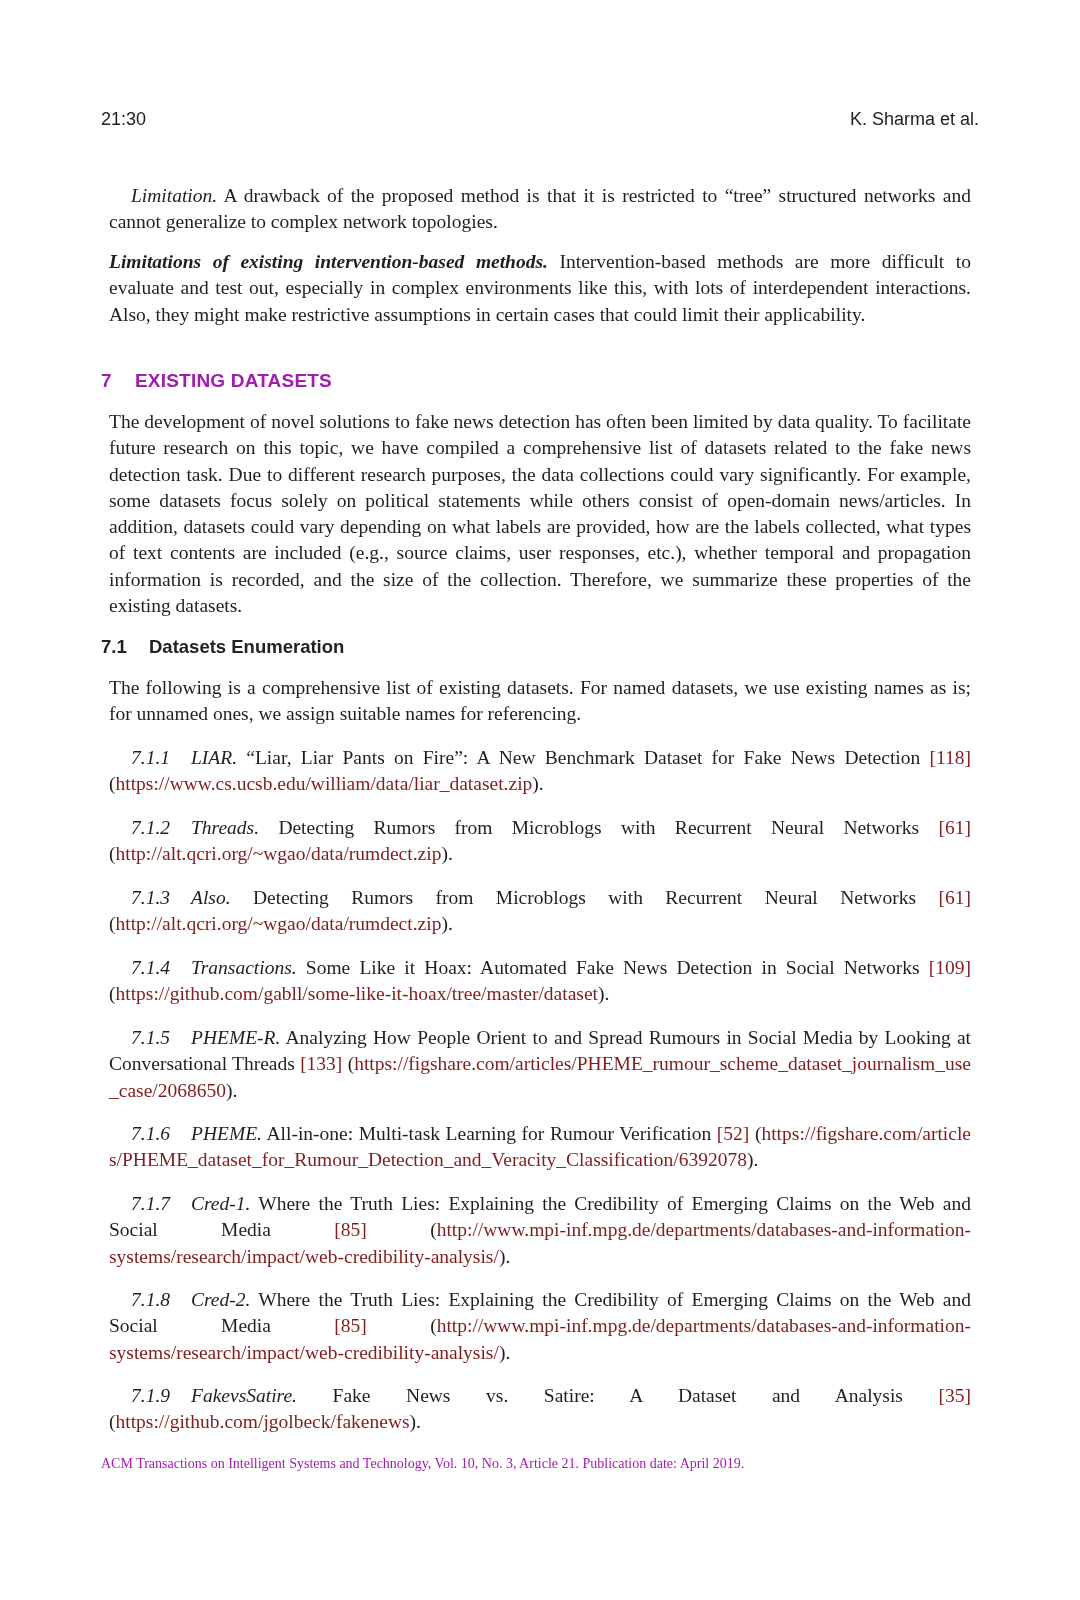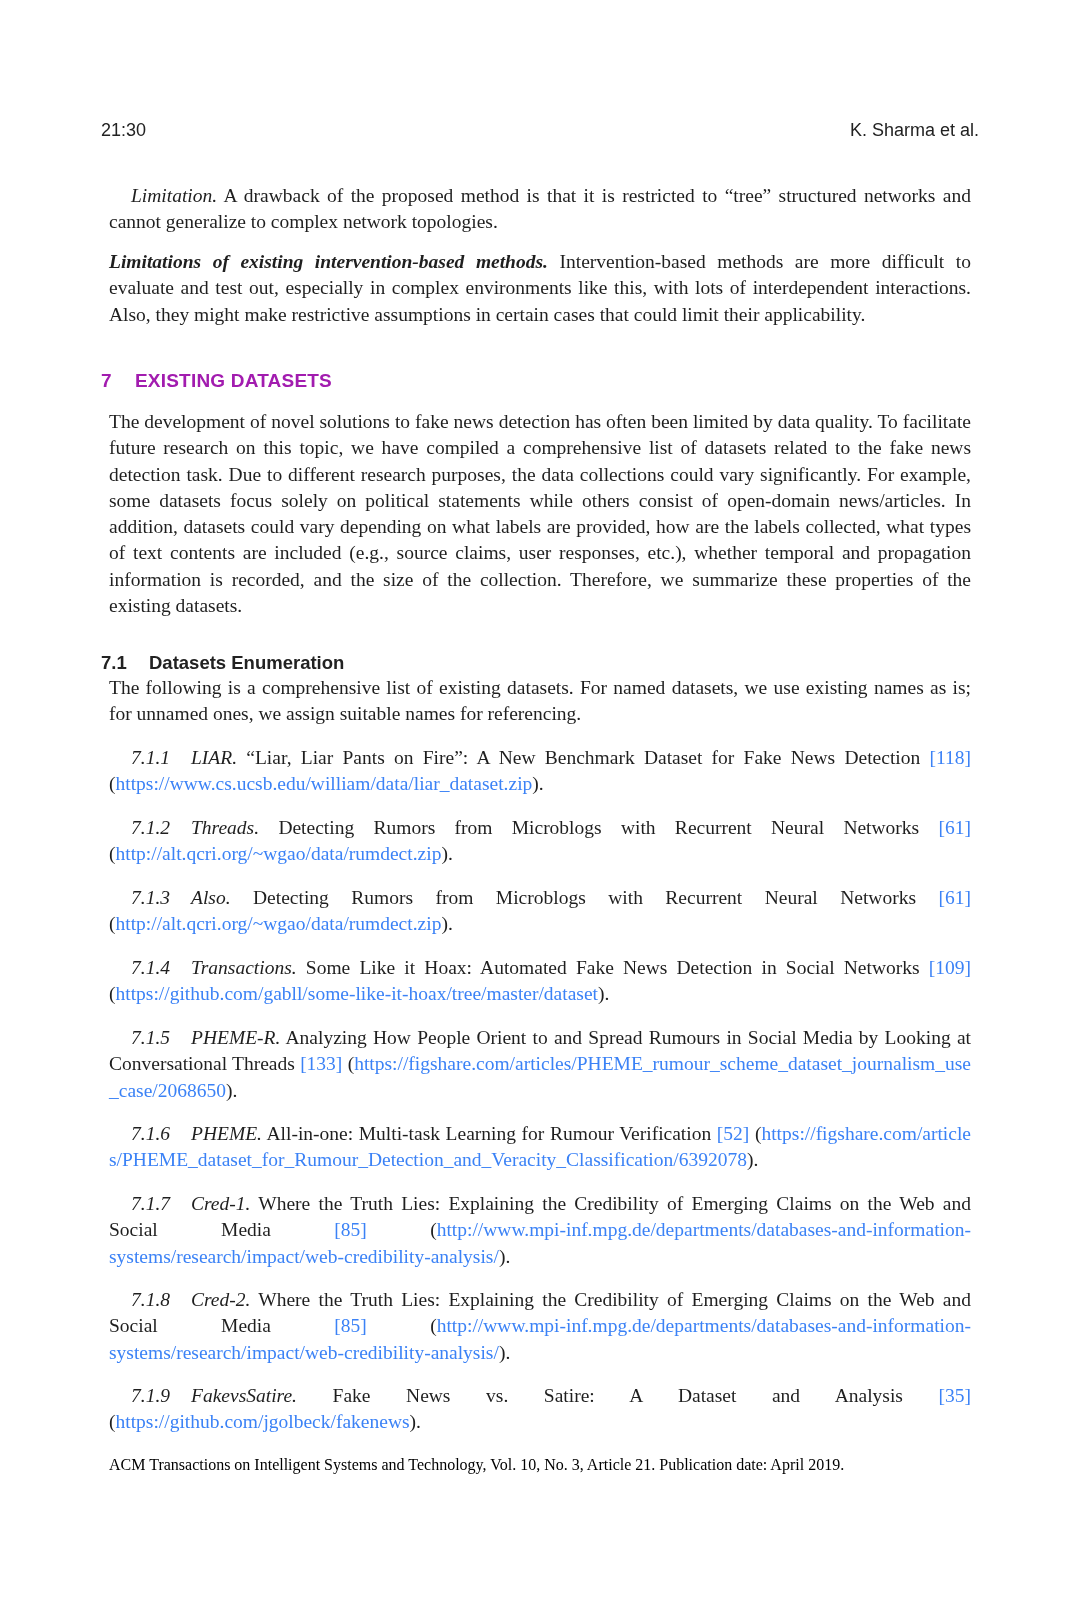--- a/index.html
+++ b/index.html
@@ -1,36 +1,36 @@
 <!DOCTYPE html>
 <html><head>
   <meta charset="utf-8">
   <style>
     html, body { margin: 0; padding: 0; background: #ffffff; }
     body { width: 1080px; height: 1600px; position: relative; overflow: hidden;
       font-family: "Liberation Serif", "DejaVu Serif", serif; color: #1f1f1f; }
     .page { position: absolute; left: 101px; top: 0; width: 878px; }
-    .header { position: absolute; top: 120px; left: 0; width: 878px; height: 24px;
+    .header { position: absolute; top: 109px; left: 0; width: 878px; height: 24px;
       font-family: "Liberation Sans", "DejaVu Sans", sans-serif; font-size: 18px; color: #222; }
     .header .left { position: absolute; left: 0; top: 0; }
     .header .right { position: absolute; right: 0; top: 0; }
     p { margin: 8px; font-size: 19.5px; line-height: 26.3px; text-align: justify; }
     .indent { text-indent: 22px; }
     .blk { position: absolute; left: 0; width: 878px; }
     .h-sec { font-family: "Liberation Sans", "DejaVu Sans", sans-serif; font-weight: bold;
       font-size: 19px; letter-spacing: 0.2px; color: #a21caf; }
     .h-sec .num { display: inline-block; width: 34px; }
     .h-sub { font-family: "Liberation Sans", "DejaVu Sans", sans-serif; font-weight: bold;
       font-size: 18.5px; color: #222; }
     .h-sub .num { display: inline-block; width: 48px; }
     .it { font-style: italic; }
     .b { font-weight: bold; font-style: italic; }
-    .link { color: #3b82f6; text-decoration: none; }
+    .link { color: #7f1d1d; text-decoration: none; }
     .secno { font-style: italic; display: inline-block; width: 60px; text-indent: 0; }
-    .footer { position: absolute; top: 1456px; left: 8px; font-size: 16px; color: #000000; }
+    .footer { position: absolute; top: 1456px; left: 0; font-size: 14px; color: #a21caf; }
   </style>
 </head>
 <body>
 
 <div class="page">
 
   <div class="header">
     <span class="left">21:30</span>
     <span class="right">K. Sharma et al.</span>
   </div>
@@ -44,21 +44,21 @@
   </div>
 
   <div class="blk h-sec" style="top:370px;">
     <span class="num">7</span><span>EXISTING DATASETS</span>
   </div>
 
   <div class="blk" style="top:401px;">
     <p>The development of novel solutions to fake news detection has often been limited by data quality. To facilitate future research on this topic, we have compiled a comprehensive list of datasets related to the fake news detection task. Due to different research purposes, the data collections could vary significantly. For example, some datasets focus solely on political statements while others consist of open-domain news/articles. In addition, datasets could vary depending on what labels are provided, how are the labels collected, what types of text contents are included (e.g., source claims, user responses, etc.), whether temporal and propagation information is recorded, and the size of the collection. Therefore, we summarize these properties of the existing datasets.</p>
   </div>
 
-  <div class="blk h-sub" style="top:652px;">
+  <div class="blk h-sub" style="top:636px;">
     <span class="num">7.1</span><span>Datasets Enumeration</span>
   </div>
 
   <div class="blk" style="top:667px;">
     <p>The following is a comprehensive list of existing datasets. For named datasets, we use existing names as is; for unnamed ones, we assign suitable names for referencing.</p>
   </div>
 
   <div class="blk" style="top:737px;">
     <p class="indent"><span class="secno">7.1.1</span><span class="it">LIAR.</span><span> “Liar, Liar Pants on Fire”: A New Benchmark Dataset for Fake News Detection </span><a class="link">[118]</a> (<a class="link">https://www.cs.ucsb.edu/william/data/liar_dataset.zip</a>).</p>
   </div>

